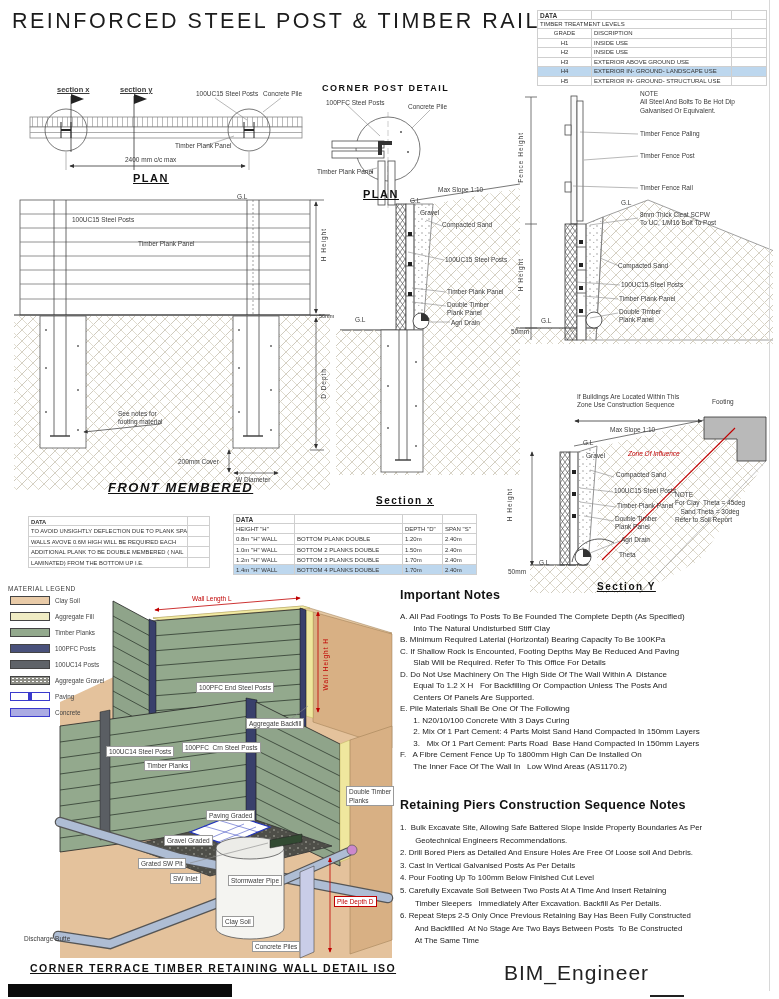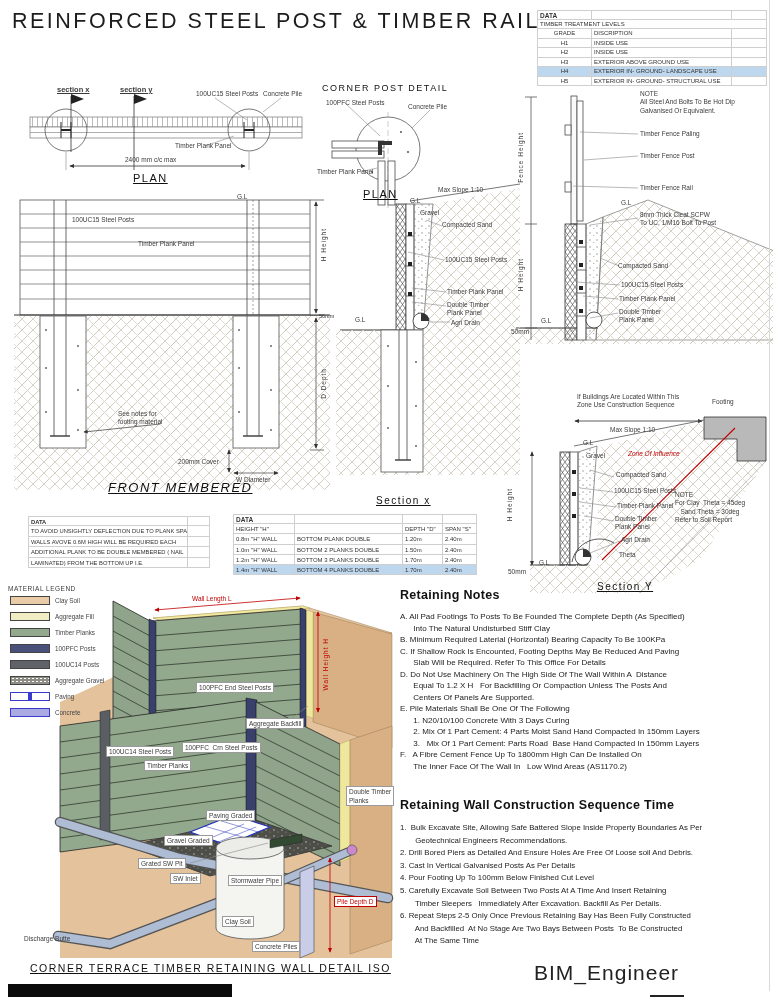--- a/index.html
+++ b/index.html
@@ -1,20 +1,20 @@
 <!DOCTYPE html>
 <html><head>
 <meta charset="utf-8">
 <style>
   html,body{margin:0;padding:0;background:#fff}
   #canvas{position:relative;width:773px;height:999px;background:#fff;overflow:hidden;
           font-family:"Liberation Sans",sans-serif;color:#222}
   svg.base{position:absolute;left:0;top:0}
   .lbl{position:absolute;font-size:6.5px;line-height:1.3;color:#3a3a3a;white-space:pre}
-  .t{font-weight:normal;text-decoration:underline;letter-spacing:1.5px;color:#111}
+  .t{font-weight:bold;text-decoration:underline;letter-spacing:1.5px;color:#111}
   .vt{writing-mode:vertical-rl;transform:rotate(180deg);letter-spacing:1px}
   .red{color:#C00000}
   .box{background:#fff;border:0.5px solid #9a9a9a;padding:0 2px;line-height:1.4}
   .hdr{position:absolute;left:12px;top:6px;font-size:21.5px;letter-spacing:2.5px;color:#1c1c1c;line-height:1.4;white-space:nowrap}
   .hdr .sfx{color:#C00000;font-size:16px;margin-left:14px;letter-spacing:2px}
   .tbl{position:absolute;font-size:6px;color:#333}
   .row{display:flex}
   .c{border-right:1px solid #cfcfcf;border-bottom:1px solid #cfcfcf;padding:0 2px;overflow:hidden;
      white-space:nowrap;box-sizing:border-box;height:9.5px;line-height:9.5px}
   .tbl .row:first-child .c{border-top:1px solid #cfcfcf}
@@ -571,36 +571,36 @@
     </div>
 <div class="lg-item" style="left:10px;top:692px">
       <span class="sw sw-pav"></span>
       <span class="lg-lbl">Paving</span>
     </div>
 <div class="lg-item" style="left:10px;top:708px">
       <span class="sw" style="border-color: rgb(58, 58, 204); background: rgb(171, 171, 227);"></span>
       <span class="lg-lbl">Concrete</span>
     </div>
 
-<div class="nt" style="left:400px;top:588px">Retaining Notes</div>
+<div class="nt" style="left:400px;top:588px">Important Notes</div>
 <div class="notes" style="left:400px;top:611px">A. All Pad Footings To Posts To Be Founded The Complete Depth (As Specified)
       Into The Natural Undisturbed Stiff Clay
 B. Minimum Required Laterial (Horizontal) Bearing Capacity To Be 100KPa
 C. If Shallow Rock Is Encounted, Footing Depths May Be Reduced And Paving
       Slab Will be Required. Refer To This Office For Details
 D. Do Not Use Machinery On The High Side Of The Wall Within A  Distance
       Equal To 1.2 X H   For Backfilling Or Compaction Unless The Posts And
       Centers Of Panels Are Supported.
 E. Pile Materials Shall Be One Of The Following
       1. N20/10/100 Concrete With 3 Days Curing
       2. Mix Of 1 Part Cement: 4 Parts Moist Sand Hand Compacted In 150mm Layers
       3.   Mix Of 1 Part Cement: Parts Road  Base Hand Compacted In 150mm Layers
 F.   A Fibre Cement Fence Up To 1800mm High Can De Installed On
       The Inner Face Of The Wall In   Low Wind Areas (AS1170.2)</div>
-<div class="nt" style="left:400px;top:798px">Retaining Wall Construction Sequence  Time</div>
+<div class="nt" style="left:400px;top:798px">Retaining Piers Construction Sequence  Notes</div>
 <div class="notes seq" style="left:400px;top:822px">1.  Bulk Excavate Site, Allowing Safe Battered Slope Inside Property Boundaries As Per
        Geotechnical Engineers Recommendations.
 2. Drill Bored Piers as Detailed And Ensure Holes Are Free Of Loose soil And Debris.
 3. Cast In Vertical Galvanised Posts As Per Details
 4. Pour Footing Up To 100mm Below Finished Cut Level
 5. Carefully Excavate Soil Between Two Posts At A Time And Insert Retaining
        Timber Sleepers   Immediately After Excavation. Backfill As Per Details.
 6. Repeat Steps 2-5 Only Once Previous Retaining Bay Has Been Fully Constructed
        And Backfilled  At No Stage Are Two Bays Between Posts  To Be Constructed
        At The Same Time</div>
@@ -618,17 +618,17 @@
 <div class="lbl box" style="left:164px;top:835px">Gravel Graded</div>
 <div class="lbl box" style="left:138px;top:858px">Grated SW Pit</div>
 <div class="lbl box" style="left:170px;top:873px">SW Inlet</div>
 <div class="lbl box" style="left:228px;top:875px">Stormwater Pipe</div>
 <div class="lbl red box" style="left:334px;top:896px;border-color:#C00000">Pile Depth D</div>
 <div class="lbl box" style="left:222px;top:916px">Clay Soil</div>
 <div class="lbl" style="left:24px;top:935px">Discharge Butte</div>
 <div class="lbl box" style="left:252px;top:941px">Concrete Piles</div>
 <div class="lbl t" style="left:30px;top:962px;font-size:10.5px">CORNER TERRACE TIMBER RETAINING WALL DETAIL ISO</div>
 
-<div class="sig" style="left:534px;top:961px">BIM_Engineer</div>
+<div class="sig" style="left:504px;top:961px">BIM_Engineer</div>
 <div class="scalebar"></div>
 <div class="pageedge"></div>
 
 </div>
 
 </body></html>

